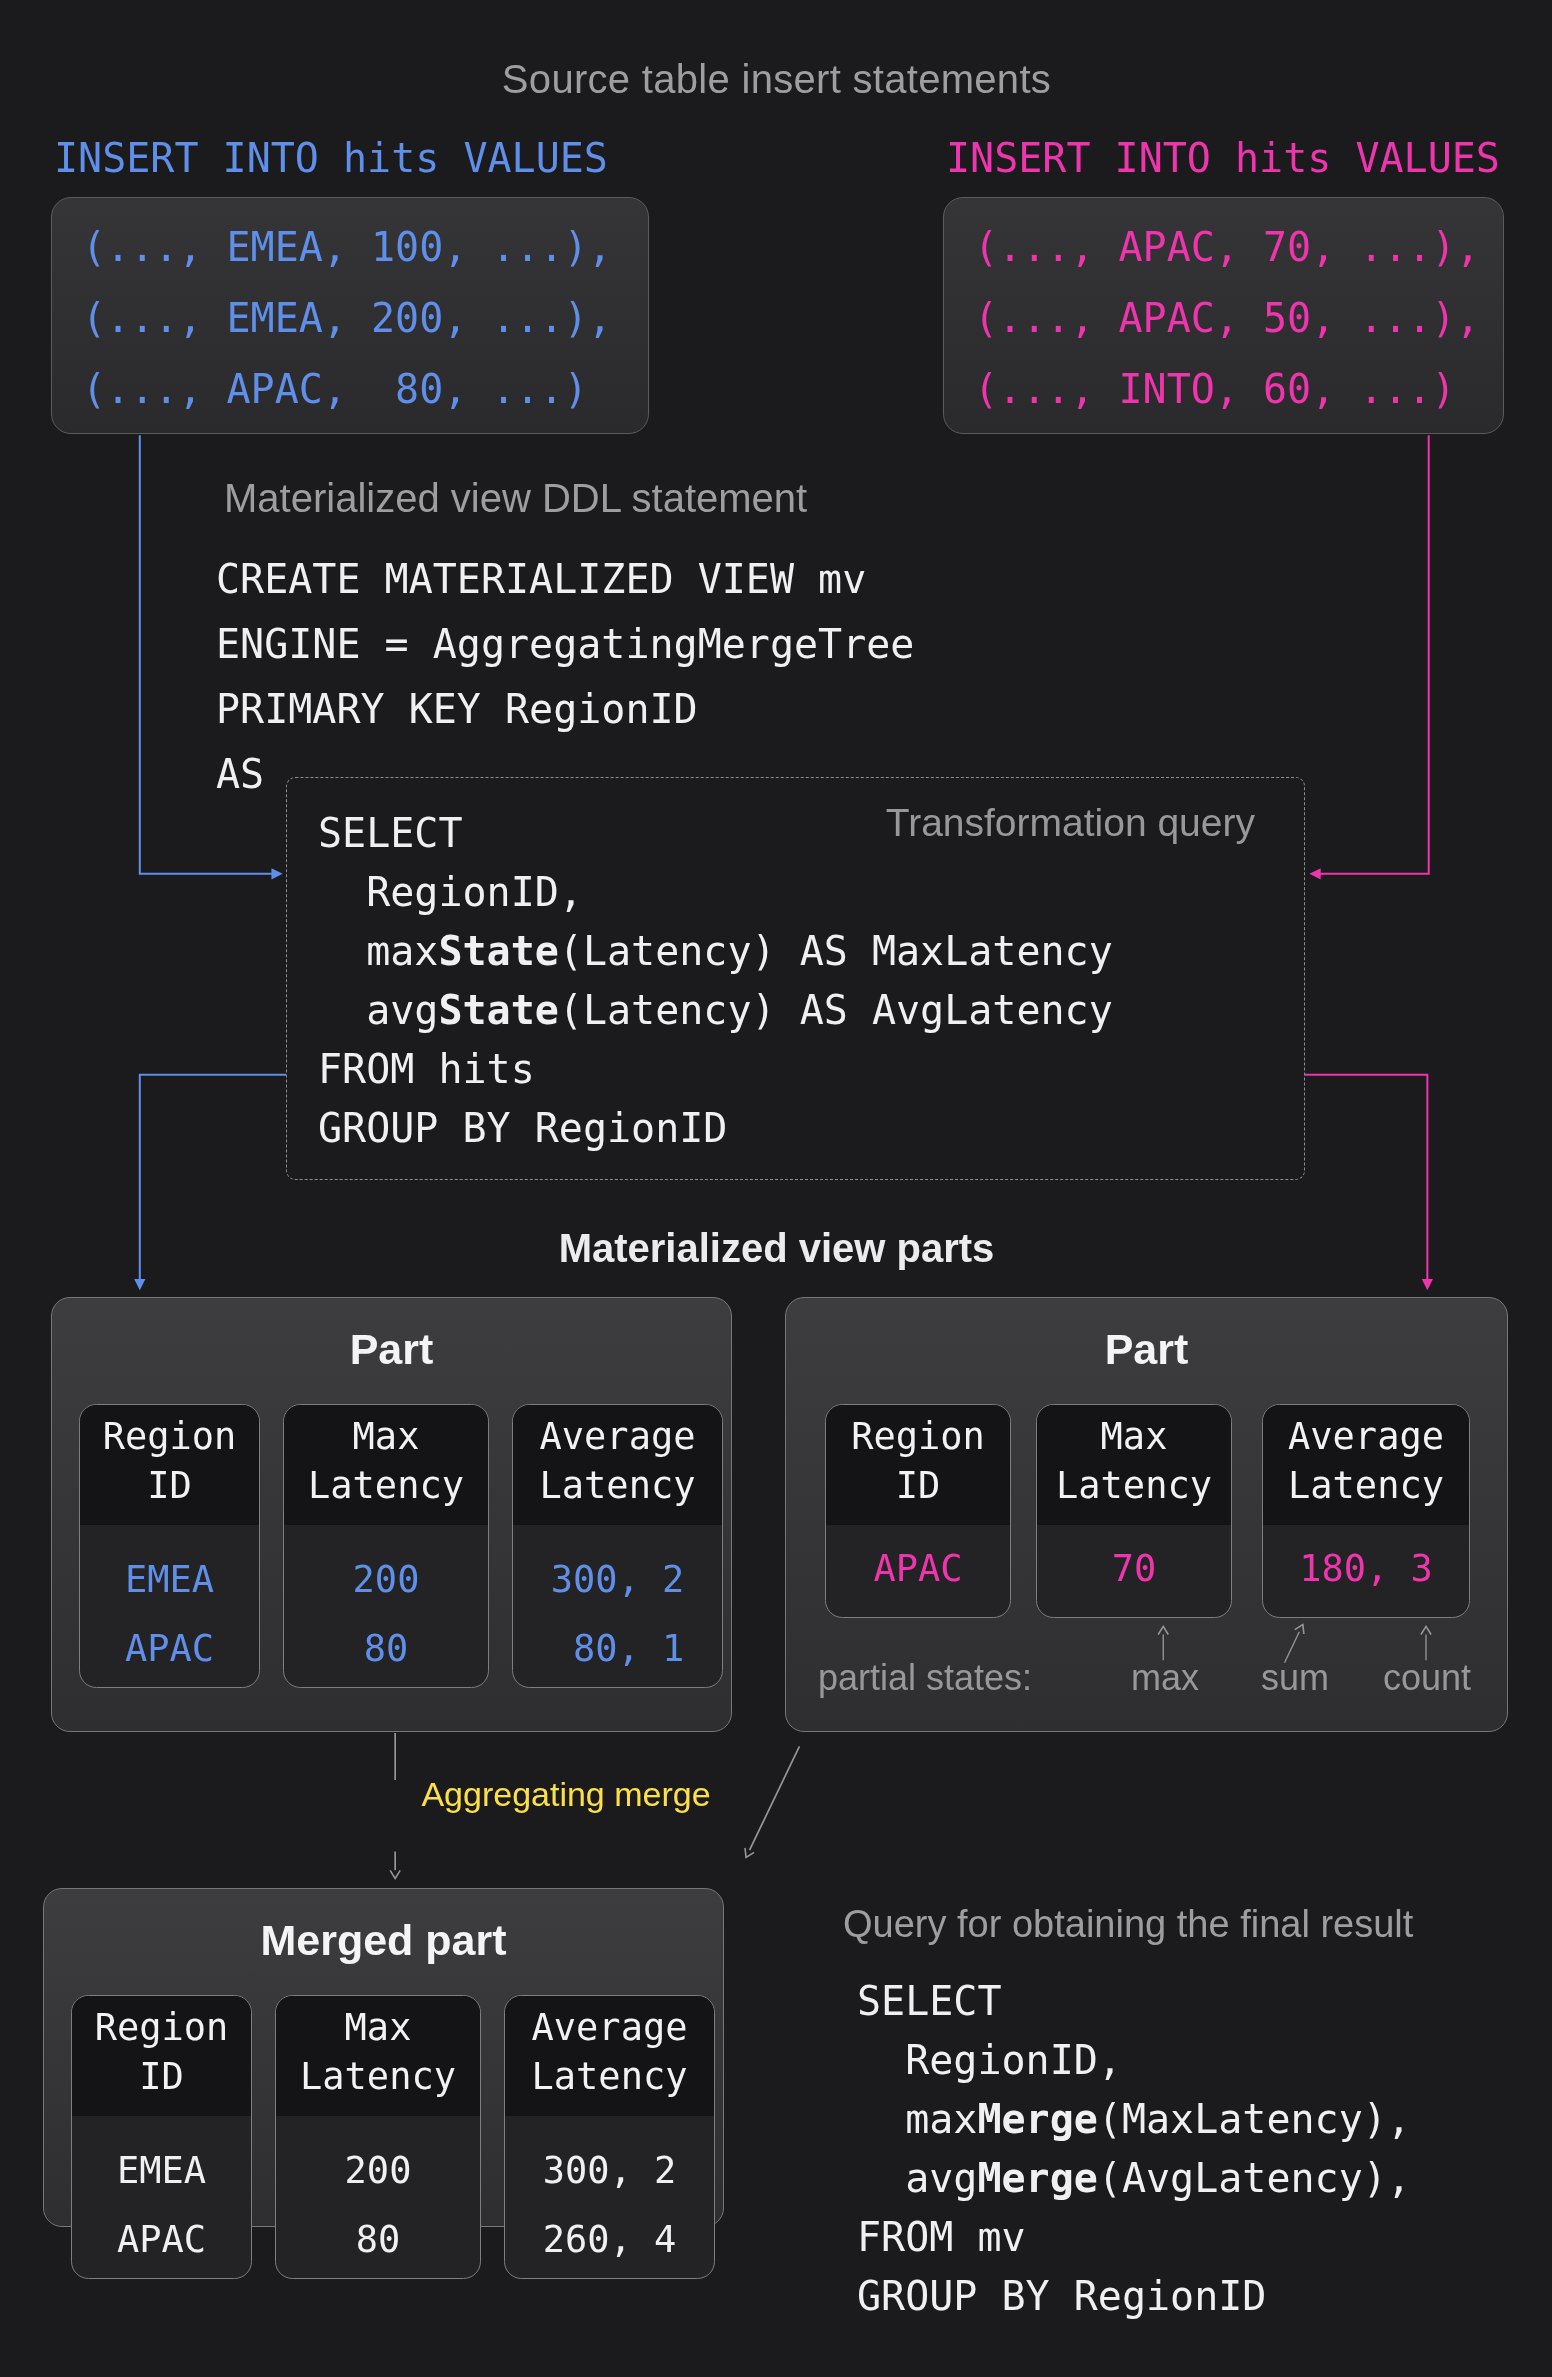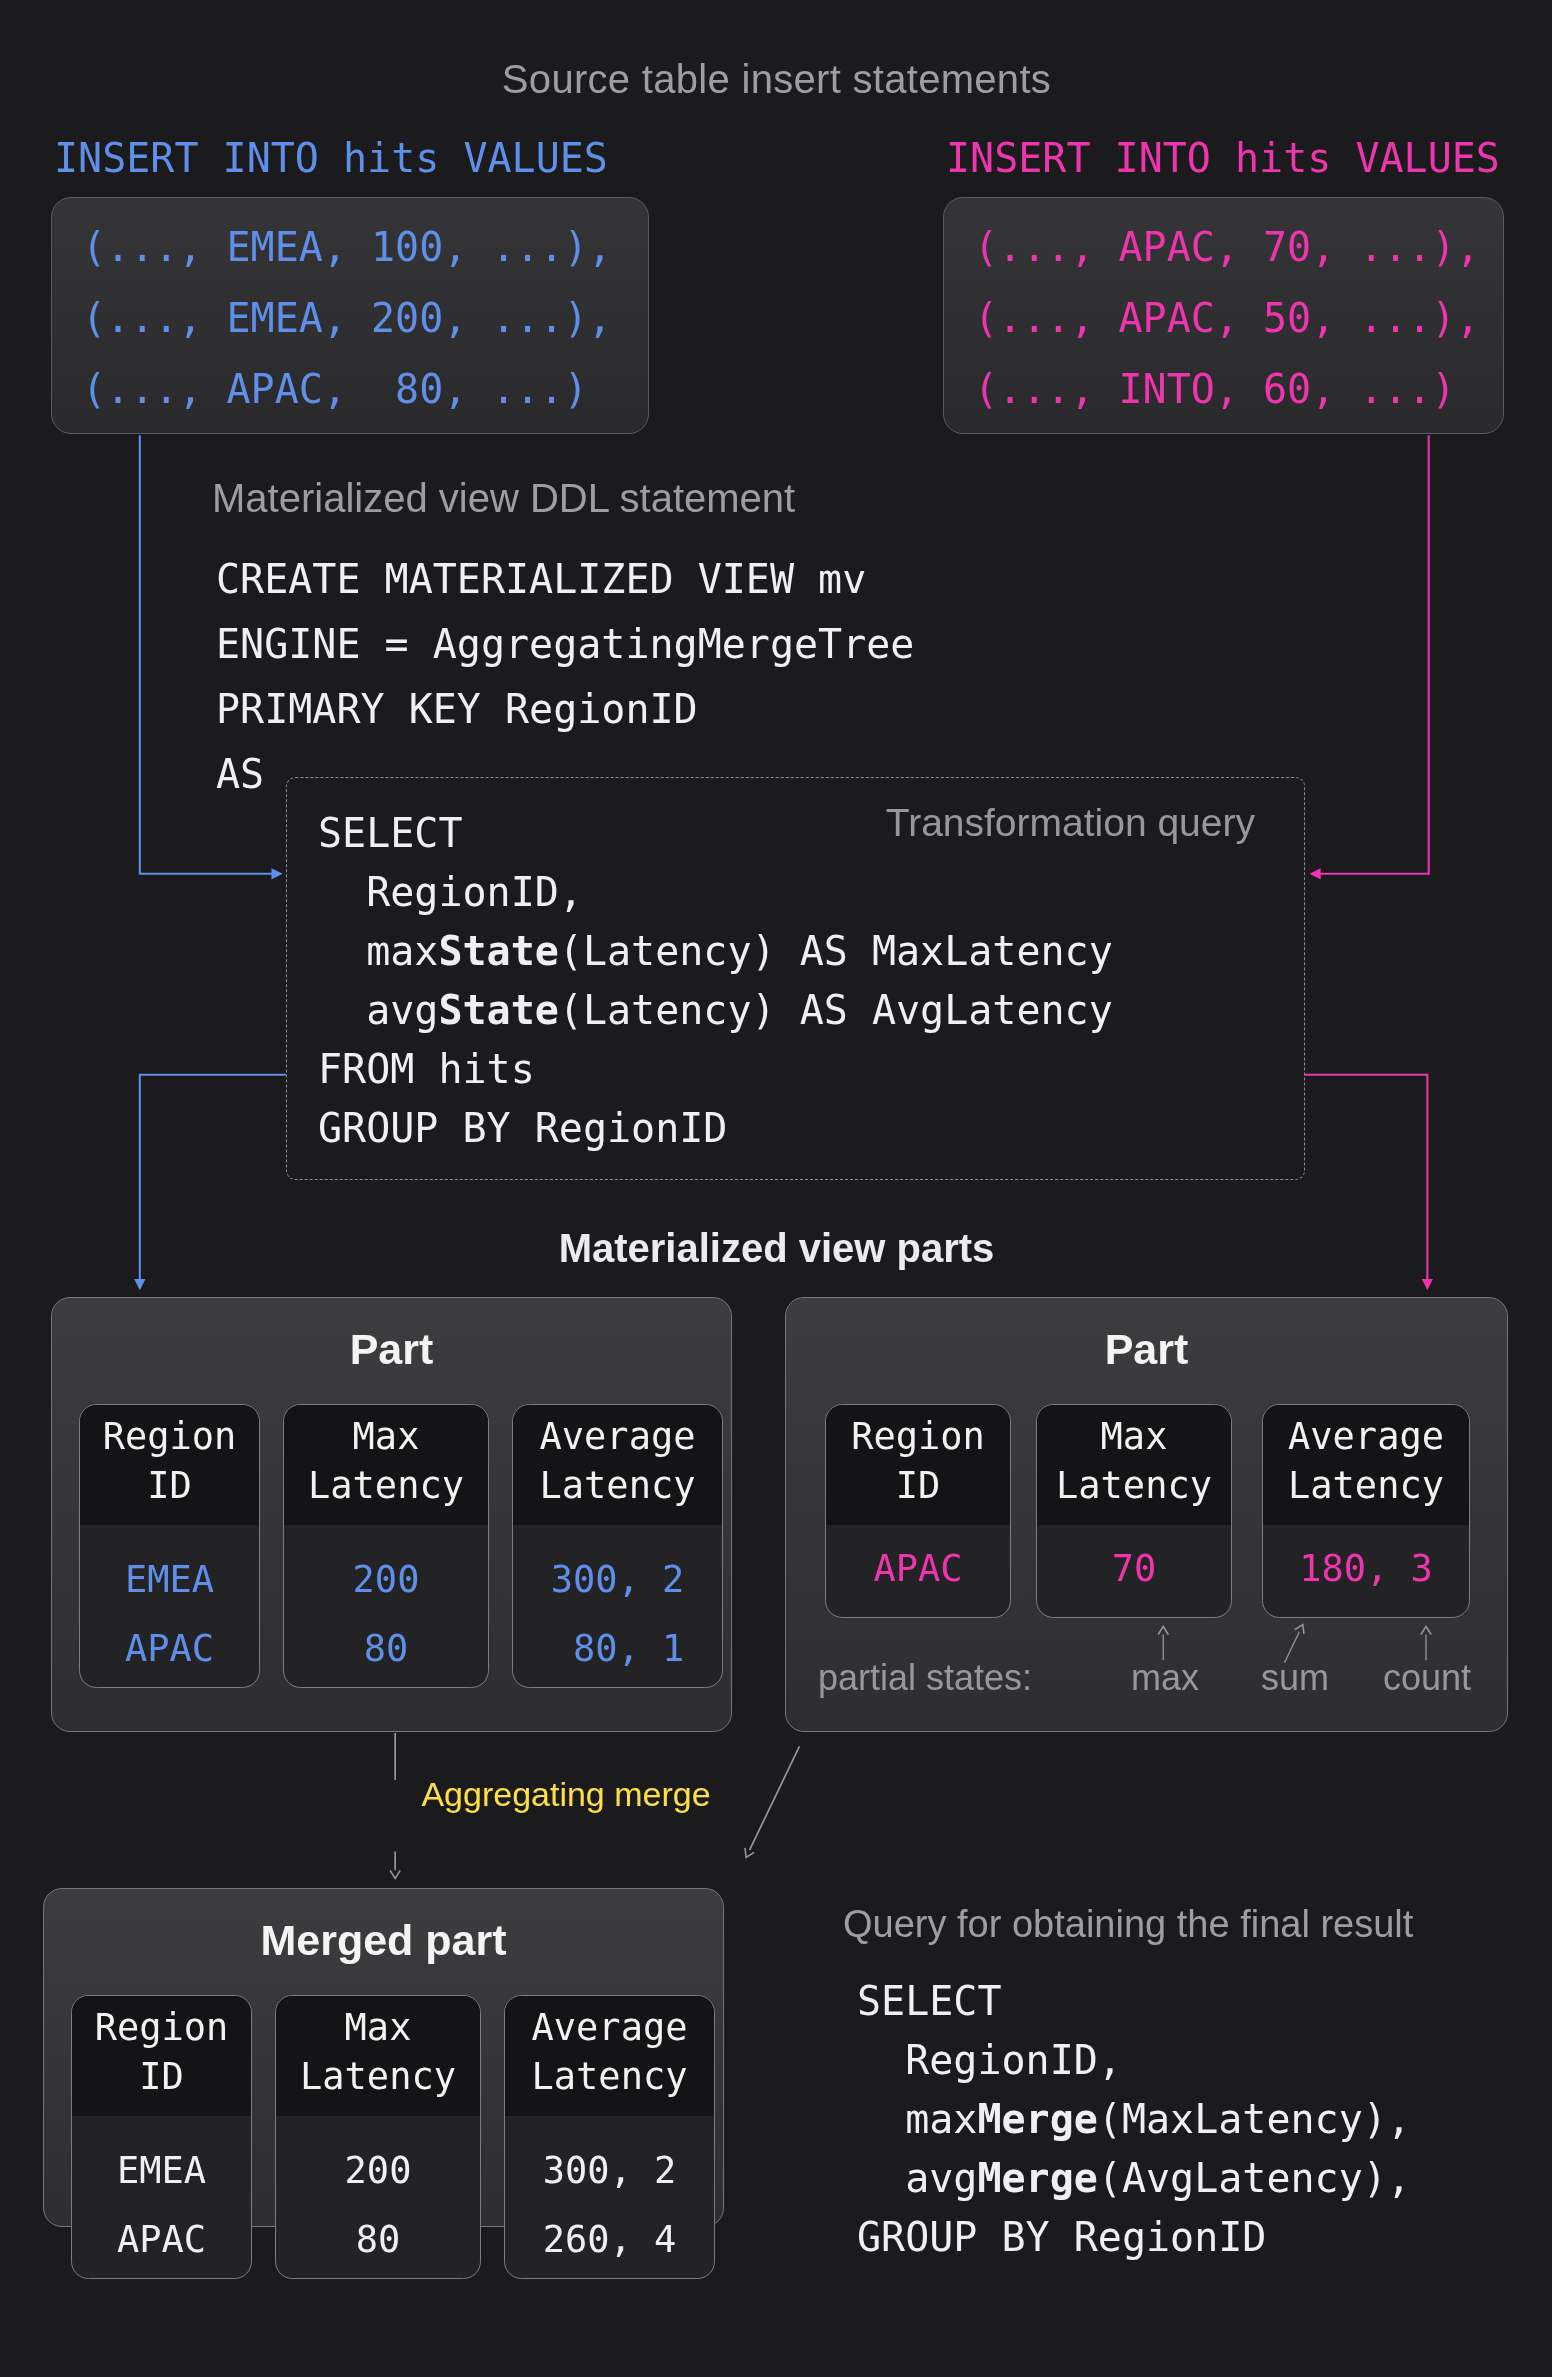--- a/index.html
+++ b/index.html
@@ -22,21 +22,21 @@
 
   
   .insert-box{border-radius:20px;border:1.3px solid #5b5b5f;background:linear-gradient(180deg,#353538 0%,#2a2a2d 100%);box-sizing:border-box}
   #insert-left-box{left:51px;top:197px;width:598px;height:237px}
   #insert-right-box{left:943px;top:197px;width:561px;height:237px}
   .ins-rows{position:absolute;left:30px;top:14px;font-size:40px;line-height:71px;white-space:pre}
   #insert-left-box .ins-rows{color:#5f8fe8}
   #insert-right-box .ins-rows{color:#ee35ad}
 
   
-  #ddl-title{left:212px;top:476px;font-size:40px;color:#9e9ea1;font-weight:500}
+  #ddl-title{left:224px;top:476px;font-size:40px;color:#9e9ea1;font-weight:500}
   #ddl-code{left:216px;top:547px;font-size:40px;line-height:65px;color:#f0f0f2;white-space:pre}
 
   
   #tq-box{left:286px;top:777px;width:1019px;height:403px;border:1.3px dashed #8e8e92;border-radius:9.4px;box-sizing:border-box}
   #tq-title{position:absolute;right:49px;top:23px;font-size:39px;color:#98989b;font-weight:500}
   #tq-code{position:absolute;left:31px;top:26px;font-size:40px;line-height:59px;color:#f0f0f2;white-space:pre}
 
   
   #parts-title{top:1226px;left:0;width:100%;text-align:center;font-size:40px;font-weight:600;color:#ececee}
 
@@ -194,21 +194,21 @@
 Latency</div>
         <div class="tvals">
           <div class="tval">300, 2</div>
           <div class="tval">260, 4</div>
         </div>
       </div>
     </div>
 </div>
 
 <div class="abs" id="final-title">Query for obtaining the final result</div>
-<div class="abs mono" id="final-code"><div><span>SELECT</span></div><div><span>  RegionID,</span></div><div><span>  max</span><span class="b">Merge</span><span>(MaxLatency),</span></div><div><span>  avg</span><span class="b">Merge</span><span>(AvgLatency),</span></div><div><span>GROUP BY RegionID</span></div></div>
+<div class="abs mono" id="final-code"><div><span>SELECT</span></div><div><span>  RegionID,</span></div><div><span>  max</span><span class="b">Merge</span><span>(MaxLatency),</span></div><div><span>  avg</span><span class="b">Merge</span><span>(AvgLatency),</span></div><div><span>FROM mv</span></div><div><span>GROUP BY RegionID</span></div></div>
 
 <svg id="arrows" viewBox="0 0 2304 3528" xmlns="http://www.w3.org/2000/svg">
   <defs>
     <marker id="m-blue" viewBox="0 0 12 12" refX="2" refY="6" markerWidth="20" markerHeight="20" markerUnits="userSpaceOnUse" orient="auto">
       <path d="M1 1 L11 6 L1 11 Z" fill="#5f8fe8"></path>
     </marker>
     <marker id="m-pink" viewBox="0 0 12 12" refX="2" refY="6" markerWidth="20" markerHeight="20" markerUnits="userSpaceOnUse" orient="auto">
       <path d="M1 1 L11 6 L1 11 Z" fill="#ee35ad"></path>
     </marker>
     <marker id="m-gray" viewBox="0 0 12 12" refX="2" refY="6" markerWidth="18" markerHeight="18" markerUnits="userSpaceOnUse" orient="auto">

